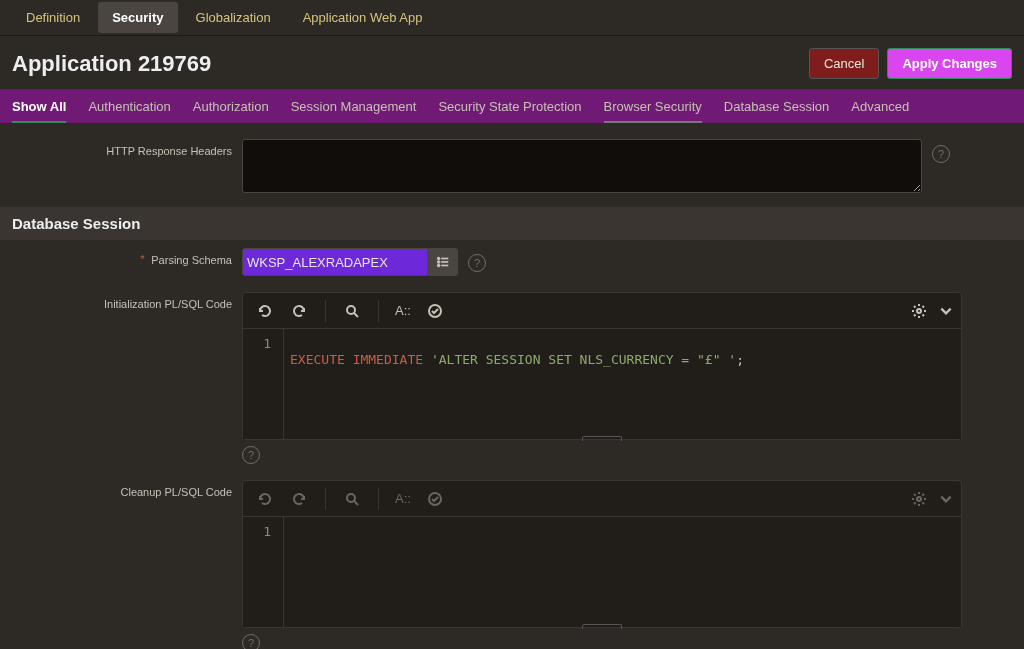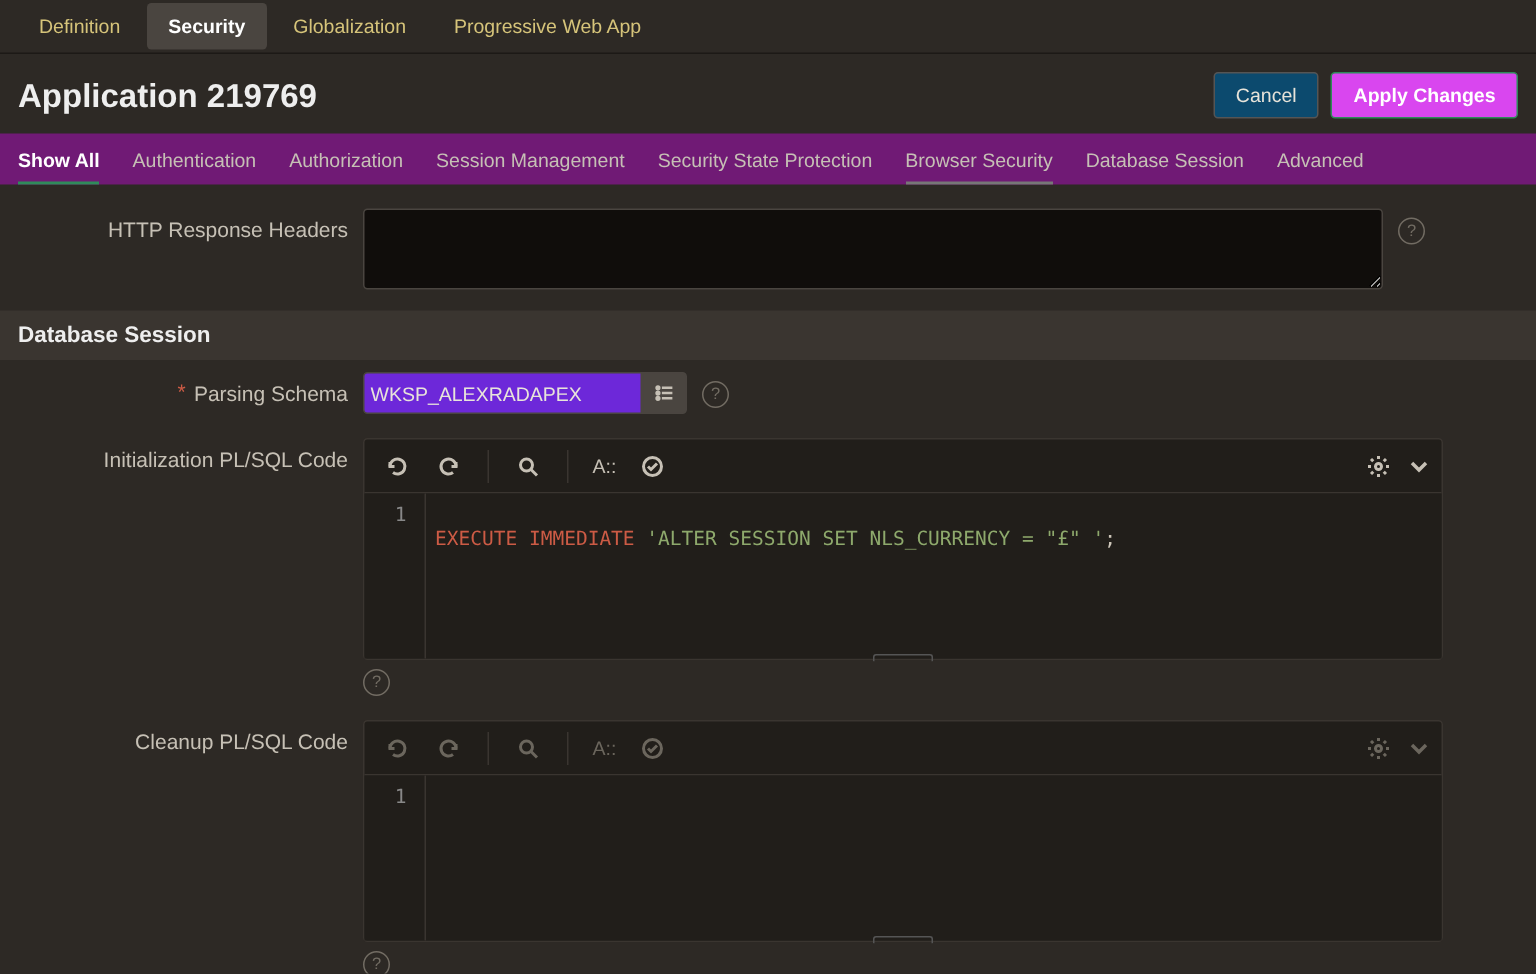--- a/index.html
+++ b/index.html
@@ -43,21 +43,21 @@
     font-weight: 600;
     color: #eee;
   }
   .header-buttons { display: flex; gap: 8px; }
   .btn {
     padding: 7px 14px;
     border-radius: 3px;
     font-size: 13px;
     cursor: pointer;
     border: 1px solid #555;
-    background: #0c4a6e;
+    background: #7f1d1d;
     color: #e8e4da;
   }
   .btn-primary {
     background: #d946ef;
     border-color: #2f8b5a;
     color: #fff;
     font-weight: 600;
   }
   .sub-tabs {
     display: flex;
@@ -97,21 +97,21 @@
     display: flex;
     align-items: flex-start;
     padding: 8px 12px;
     gap: 10px;
   }
   .form-label {
     width: 220px;
     text-align: right;
     padding-top: 6px;
     color: #c6c0b5;
-    font-size: 14px;
+    font-size: 11px;
     position: relative;
   }
   .form-label.required::before {
     content: "*";
     color: #cc5b45;
     position: absolute;
     margin-left: -11px;
     margin-top: -1px;
   }
   .textarea {
@@ -240,21 +240,21 @@
     border-radius: 2px 2px 0 0;
   }
 </style>
 </head>
 <body>
 
 <div class="top-tabs">
   <div class="top-tab">Definition</div>
   <div class="top-tab active">Security</div>
   <div class="top-tab">Globalization</div>
-  <div class="top-tab">Progressive Web App</div>
+  <div class="top-tab">Application Web App</div>
 </div>
 
 <div class="header-row">
   <h1 class="page-title">Application 219769</h1>
   <div class="header-buttons">
     <button class="btn">Cancel</button>
     <button class="btn btn-primary">Apply Changes</button>
   </div>
 </div>
 

